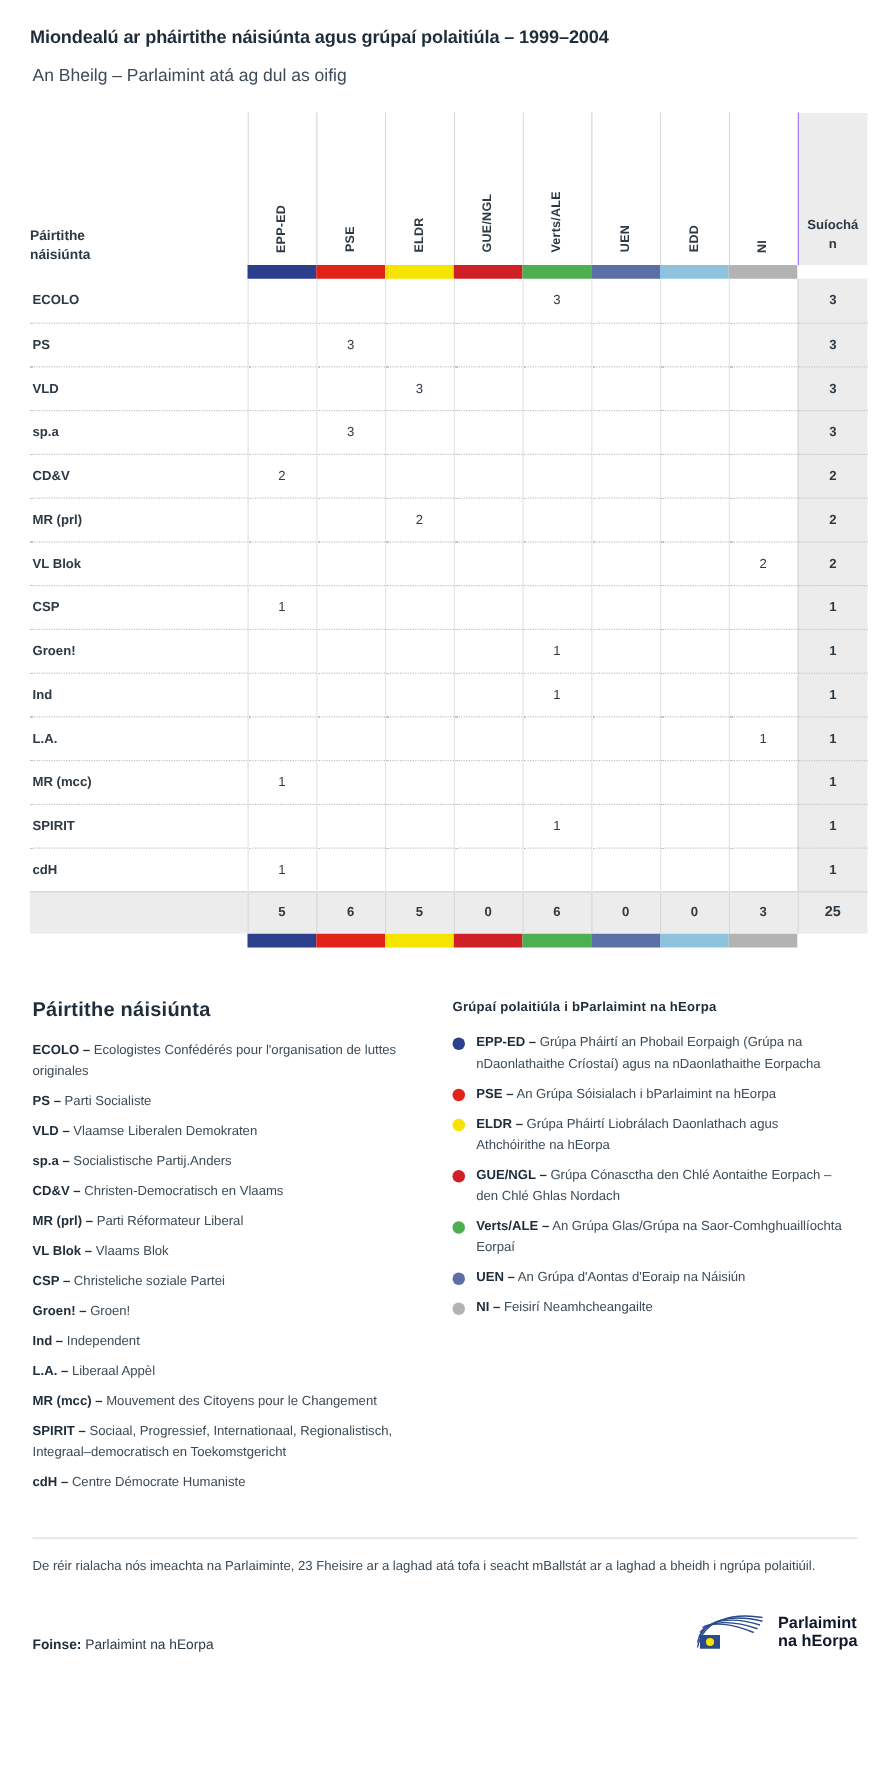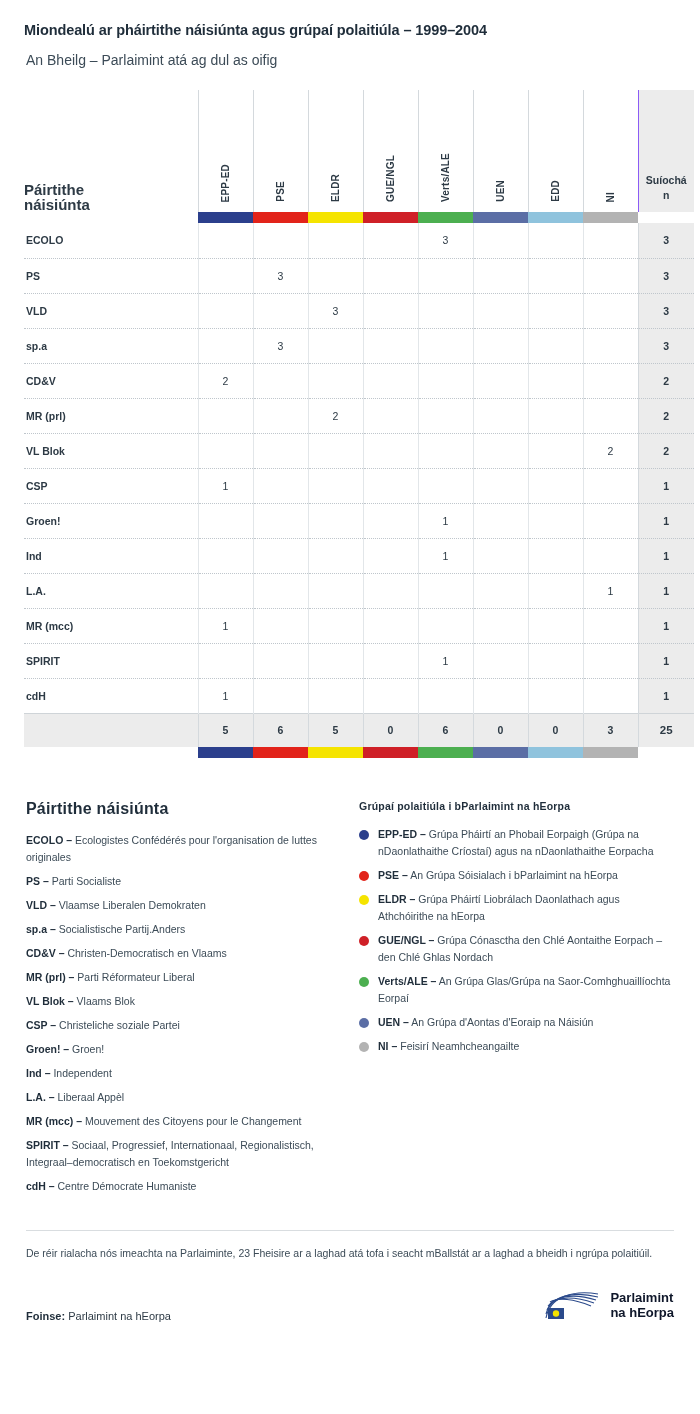--- a/index.html
+++ b/index.html
@@ -5,21 +5,21 @@
   * { box-sizing: border-box; }
   html, body { margin: 0; padding: 0; }
   body {
     width: 700px;
     min-height: 1414px;
     background: #ffffff;
     font-family: "Liberation Sans", sans-serif;
     color: #2d3a45;
     -webkit-font-smoothing: antialiased;
   }
-  .page { padding: 22px 24px 0 24px; position: relative; }
+  .page { padding: 22px 12px 0 24px; position: relative; }
 
   h1.title {
     font-size: 14.5px;
     font-weight: bold;
     color: #1f2d3a;
     margin: 0 0 14px 0;
     letter-spacing: -0.1px;
   }
   h2.subtitle {
     font-size: 14px;
@@ -55,21 +55,21 @@
     transform: rotate(180deg);
     font-size: 10px;
     font-weight: bold;
     color: #2d3a45;
     white-space: nowrap;
     margin: 0 auto 10px auto;
     display: block;
     letter-spacing: 0.2px;
   }
   .party-head {
-    font-size: 15px;
+    font-size: 11px;
     font-weight: bold;
     color: #2d3a45;
     text-align: left;
     vertical-align: bottom;
     padding: 0 0 10px 0;
     line-height: 15px;
   }
   .total-head {
     font-size: 10.5px;
     font-weight: bold;

